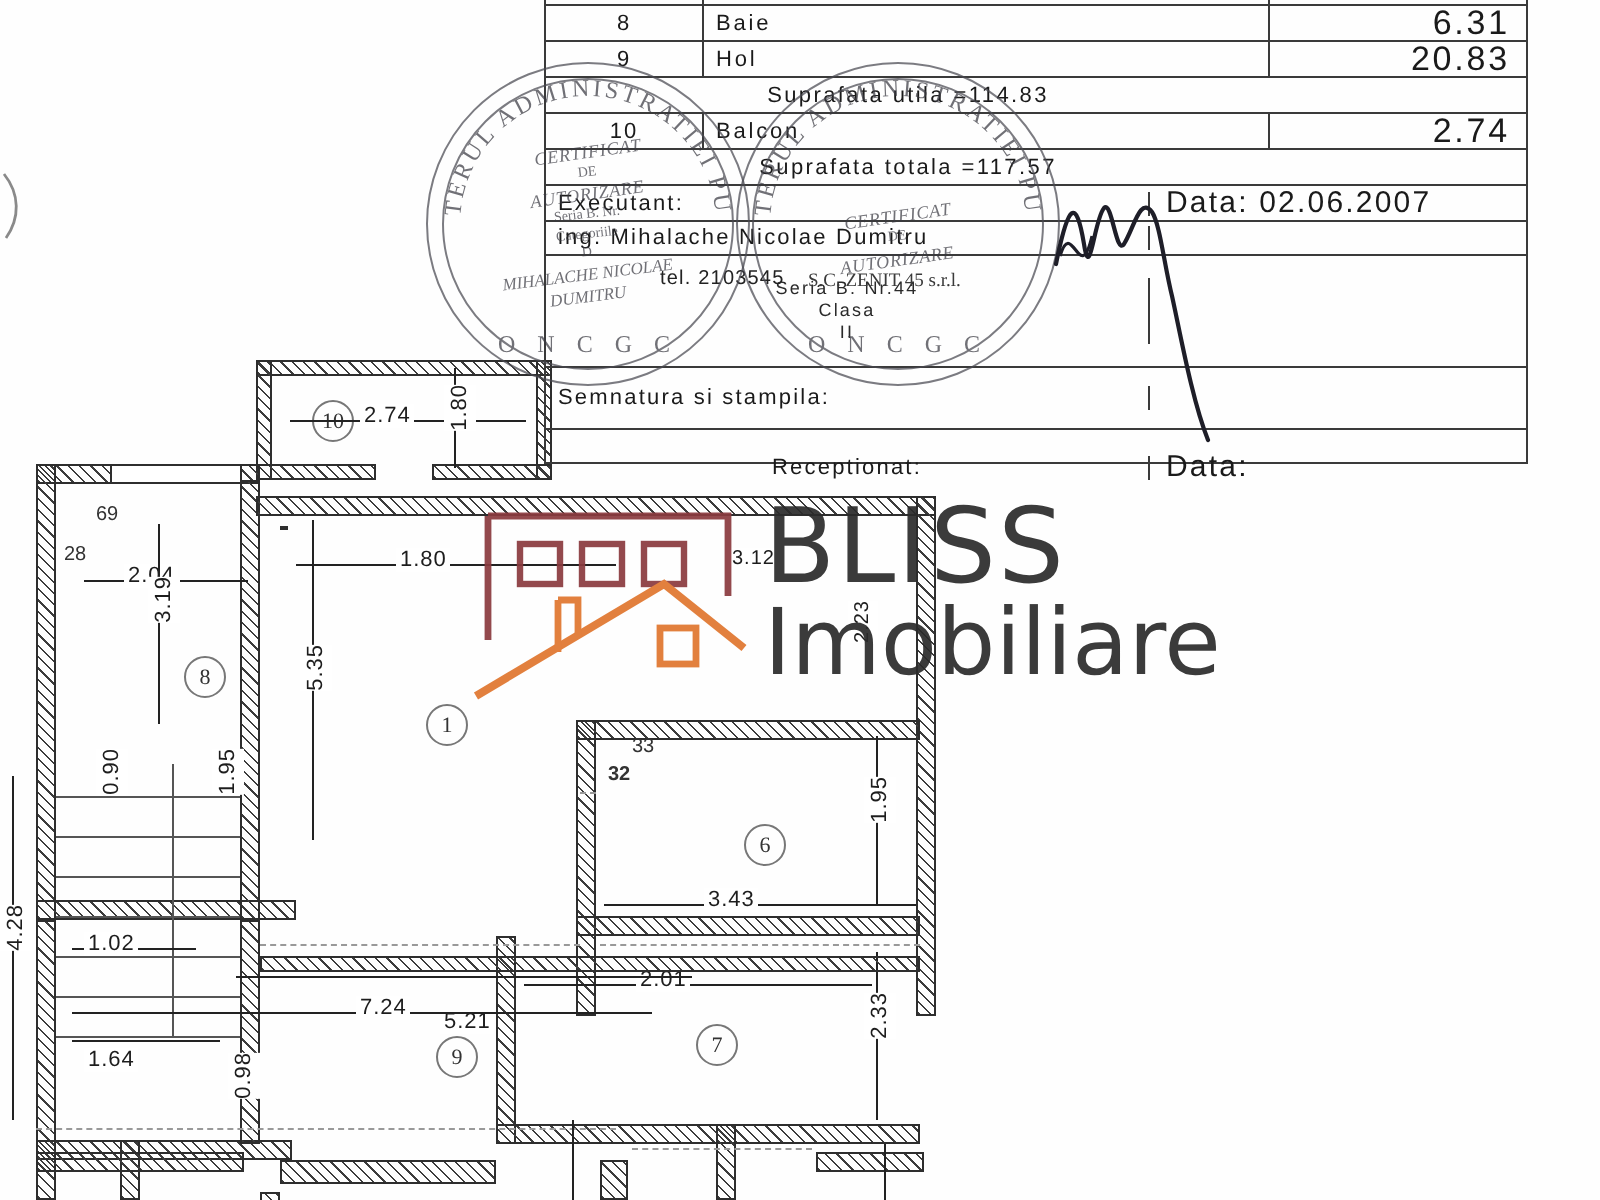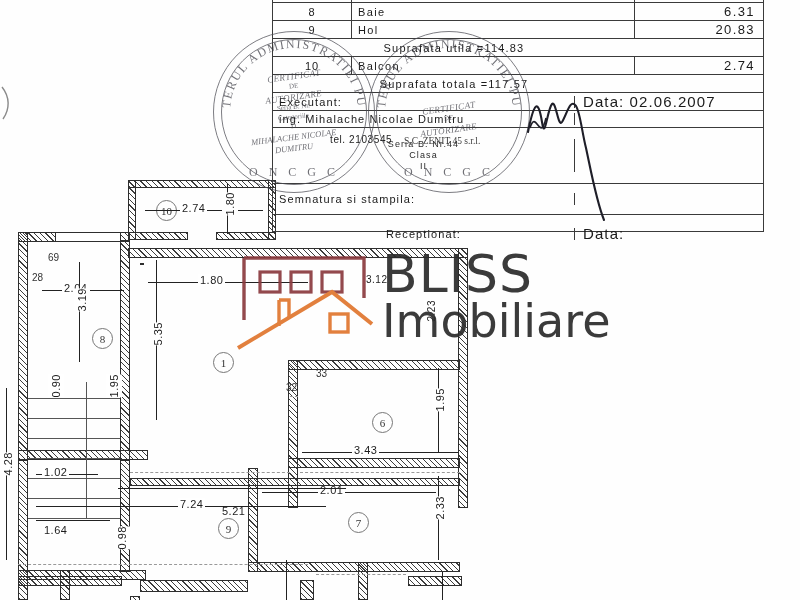--- a/index.html
+++ b/index.html
@@ -21,21 +21,21 @@
   #spec .row{position:relative;height:17px;border-bottom:1px solid #3a3a3a;
              display:flex;align-items:center;}
   #spec .c-no{width:78px;min-width:78px;height:100%;border-right:1px solid #3a3a3a;
               display:flex;align-items:center;justify-content:center;
               font-size:11px;letter-spacing:1px;}
   #spec .c-name{flex:1;height:100%;border-right:1px solid #3a3a3a;
                 display:flex;align-items:center;padding-left:6px;
                 font-size:11px;letter-spacing:1.4px;}
   #spec .c-val{width:120px;min-width:120px;height:100%;
                display:flex;align-items:center;justify-content:flex-end;
-               padding-right:8px;font-size:13px;letter-spacing:1.4px;}
+               padding-right:8px;font-size:17px;letter-spacing:1.4px;}
   #spec .span{flex:1;height:100%;display:flex;align-items:center;
               justify-content:center;font-size:11px;letter-spacing:1.2px;}
   #spec .splitrow{position:relative;display:flex;}
   #spec .half-l{flex:1;border-right:1px solid #3a3a3a;padding-left:6px;
                 display:flex;align-items:center;font-size:11px;letter-spacing:1.1px;}
   #spec .half-r{width:180px;min-width:180px;padding-left:8px;
                 display:flex;align-items:center;font-size:15px;letter-spacing:1.1px;}
 
   
   .exec-block{position:relative;}
@@ -132,21 +132,21 @@
     <span class="dimtxt abs" style="left:198px;top:114px;">1.80</span>
     <div class="dimline v" style="left:156px;top:100px;height:160px;width:1px;"></div>
     <span class="dimtxt vert abs" style="left:150px;top:162px;">5.35</span>
 
     <span class="dimtxt abs" style="left:364px;top:114px;font-size:10px;">3.12</span>
     <span class="dimtxt vert abs" style="left:424px;top:140px;font-size:10px;">2.23</span>
 
     <div class="wall" style="left:288px;top:200px;width:172px;height:10px;"></div>
     <div class="wall" style="left:288px;top:298px;width:172px;height:10px;"></div>
     <span class="smallnum abs" style="left:316px;top:208px;">33</span>
-    <span class="smallnum abs" style="left:286px;top:222px;">32</span>
+    <span class="smallnum abs" style="left:304px;top:222px;font-weight:bold;">32</span>
     <div class="roomtag" style="left:372px;top:252px;">6</div>
     <div class="dimline" style="left:302px;top:292px;width:156px;"></div>
     <span class="dimtxt abs" style="left:352px;top:284px;">3.43</span>
     <div class="dimline v" style="left:438px;top:208px;height:84px;width:1px;"></div>
     <span class="dimtxt vert abs" style="left:432px;top:228px;">1.95</span>
 
     <div class="wall" style="left:248px;top:308px;width:10px;height:104px;"></div>
     <div class="wall" style="left:248px;top:402px;width:212px;height:10px;"></div>
     <div class="roomtag" style="left:348px;top:352px;">7</div>
     <div class="dimline" style="left:262px;top:332px;width:174px;"></div>

